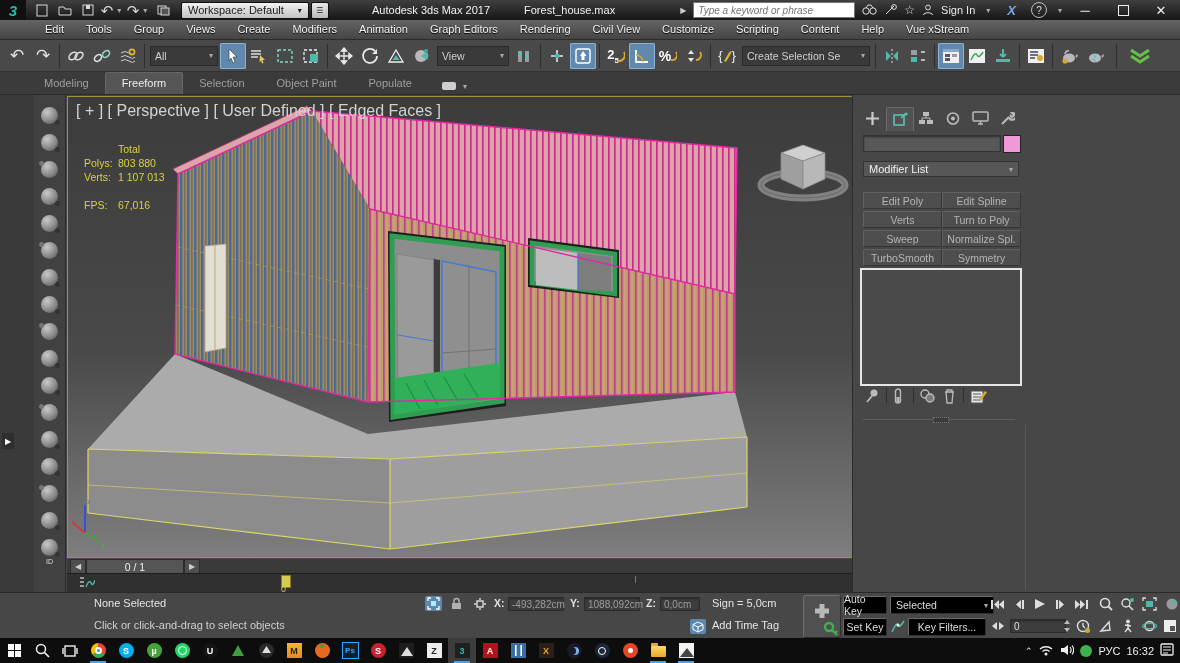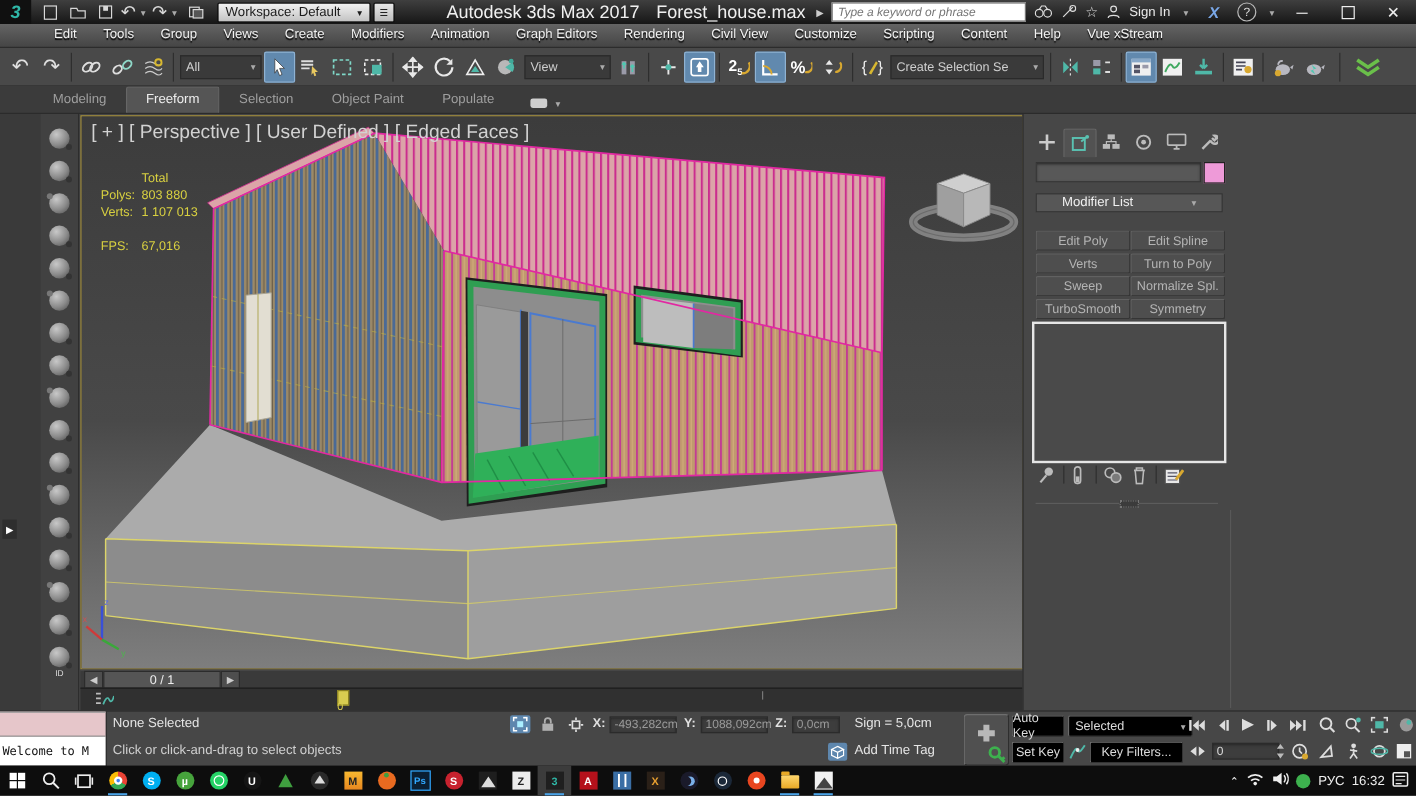--- a/index.html
+++ b/index.html
@@ -11,21 +11,21 @@
             display:flex;align-items:center;color:#e8e8e8}
   .logo3{width:26px;height:20px;display:flex;align-items:center;justify-content:center;
          color:#2fb8a8;font-weight:bold;font-size:15px;font-style:italic;background:#101010}
   .qat{display:flex;align-items:center;gap:3px;margin-left:6px}
   .qbtn{width:20px;height:16px;display:flex;align-items:center;justify-content:center;color:#d8d8d8}
   .qbtn svg{display:block}
   .wsbox{margin-left:8px;height:15px;padding:0 6px;background:linear-gradient(#f2f2f2,#c2c2c2);
          color:#1a1a1a;border:1px solid #111;border-radius:2px;display:flex;align-items:center;gap:14px;font-size:11px}
   .wsmore{margin-left:2px;width:16px;height:15px;background:linear-gradient(#e8e8e8,#bbb);border:1px solid #111;
           border-radius:2px;color:#222;display:flex;align-items:center;justify-content:center;font-size:8px}
-  .apptitle{position:absolute;left:372px;top:0;height:20px;display:flex;align-items:center;gap:14px;font-size:15px;color:#f0f0f0}
+  .apptitle{position:absolute;left:372px;top:0;height:20px;display:flex;align-items:center;gap:34px;font-size:11px;color:#f0f0f0}
   .ic-right{position:absolute;right:118px;top:0;height:20px;display:flex;align-items:center;gap:7px}
   #kw{width:152px;height:14px;border:1px solid #777;font-style:italic;font-size:10px;padding:0 4px;background:#fff;color:#333;font-family:"Liberation Sans",sans-serif}
   .tbicon{color:#ddd;display:flex;align-items:center;justify-content:center;height:18px}
   .winbtns{position:absolute;right:0;top:0;height:20px;display:flex}
   .winbtn{width:38px;height:20px;display:flex;align-items:center;justify-content:center;color:#eee;font-size:13px}
   
   #menubar{left:0;top:20px;width:1180px;height:20px;background:linear-gradient(#646464,#454545);
            display:flex;align-items:center;padding-left:34px;box-sizing:border-box;border-bottom:1px solid #2c2c2c}
   .menu-item{padding:0 11px;line-height:19px;color:#f2f2f2;text-shadow:0 1px 1px #000}
   
@@ -69,21 +69,21 @@
   #tmarker{left:214px;top:1px;width:8px;height:11px;background:#d8cc50;border:1px solid #8a8020}
   #tmarker-lab{left:214px;top:10px;color:#d8cc50;font-size:9px}
   .ttick{position:absolute;left:568px;top:2px;width:1px;height:7px;background:#777}
   
   #rpanel{left:852px;top:95px;width:328px;height:497px;background:#474747;border-left:1px solid #2c2c2c}
   .ptab{position:absolute;top:12px;width:26px;height:23px;display:flex;align-items:center;justify-content:center;color:#ccc}
   .ptab.active{background:#525252;border:1px solid #6a6a6a;border-bottom:none;border-radius:2px 2px 0 0}
   #objname{left:10px;top:40px;width:136px;height:15px;background:#585858;border:1px solid #333;box-shadow:inset 0 1px 2px #2e2e2e}
   #objcolor{left:150px;top:40px;width:16px;height:16px;border:1px solid #222}
   #modlist{left:10px;top:66px;width:156px;height:16px;background:#575757;border:1px solid #333;color:#f0f0f0;
-           display:flex;align-items:center;justify-content:space-between;padding:0 21px;box-sizing:border-box}
+           display:flex;align-items:center;justify-content:space-between;padding:0 5px;box-sizing:border-box}
   .mbtn{position:absolute;width:77px;height:15px;background:#4e4e4e;border:1px solid #616161;border-bottom-color:#353535;border-right-color:#353535;
         color:#b4b4b4;font-size:10.5px;display:flex;align-items:center;justify-content:center;border-radius:2px}
   #stackbox{left:7px;top:173px;width:158px;height:114px;background:#4a4a4a;border:2px solid #e6e6e6}
   .stk-ic{position:absolute;top:292px;height:18px;display:flex;align-items:center;justify-content:center;color:#bbb}
   .stk-sep{position:absolute;top:293px;width:1px;height:15px;background:#2e2e2e}
   #rollout-div{left:10px;top:324px;width:152px;height:1px;background:#5c5c5c}
   #rollout-div::after{content:'';position:absolute;left:70px;top:-2px;width:14px;height:4px;background:#3b3b3b;border:1px dotted #777}
   #pscroll{left:172px;top:330px;width:1px;height:165px;background:#585858}
   
   #statusbar{left:0;top:592px;width:1180px;height:46px;background:#474747;border-top:1px solid #2a2a2a}
@@ -656,24 +656,20 @@
         <rect x="1" y="3" width="12" height="12" fill="#e8e8e8" stroke="#555"></rect>
         <path d="M3 6h8M3 9h8M3 12h8" stroke="#556" stroke-width="1"></path>
         <path d="M9 11l6-8 2 1.5-6 8z" fill="#d8a830"></path>
       </svg>
     </div>
   <div class="abs" id="rollout-div"></div>
   <div class="abs" id="pscroll"></div>
 </div>
 
 <div class="abs" id="statusbar">
-  <div class="abs" id="listener">
-    <div class="pink"></div>
-    <div class="white">Welcome to M</div>
-  </div>
   <div class="abs srow1" style="left:94px;color:#e4e4e4">None Selected</div>
   <div class="abs srow2" style="left:94px;color:#cfcfcf">Click or click-and-drag to select objects</div>
 
   <div class="sbtn" style="left:425px;top:3px;width:17px;background:#5e87ae;border-radius:2px">
       <svg width="13" height="13">
         <rect x="4" y="4" width="5" height="5" fill="#aef"></rect>
         <path d="M1 4V1h3M9 1h3v3M12 9v3H9M4 12H1V9" stroke="#fff" fill="none" stroke-width="1.3"></path>
       </svg>
     </div>
   <div class="sbtn" style="left:449px;top:3px;width:15px">

